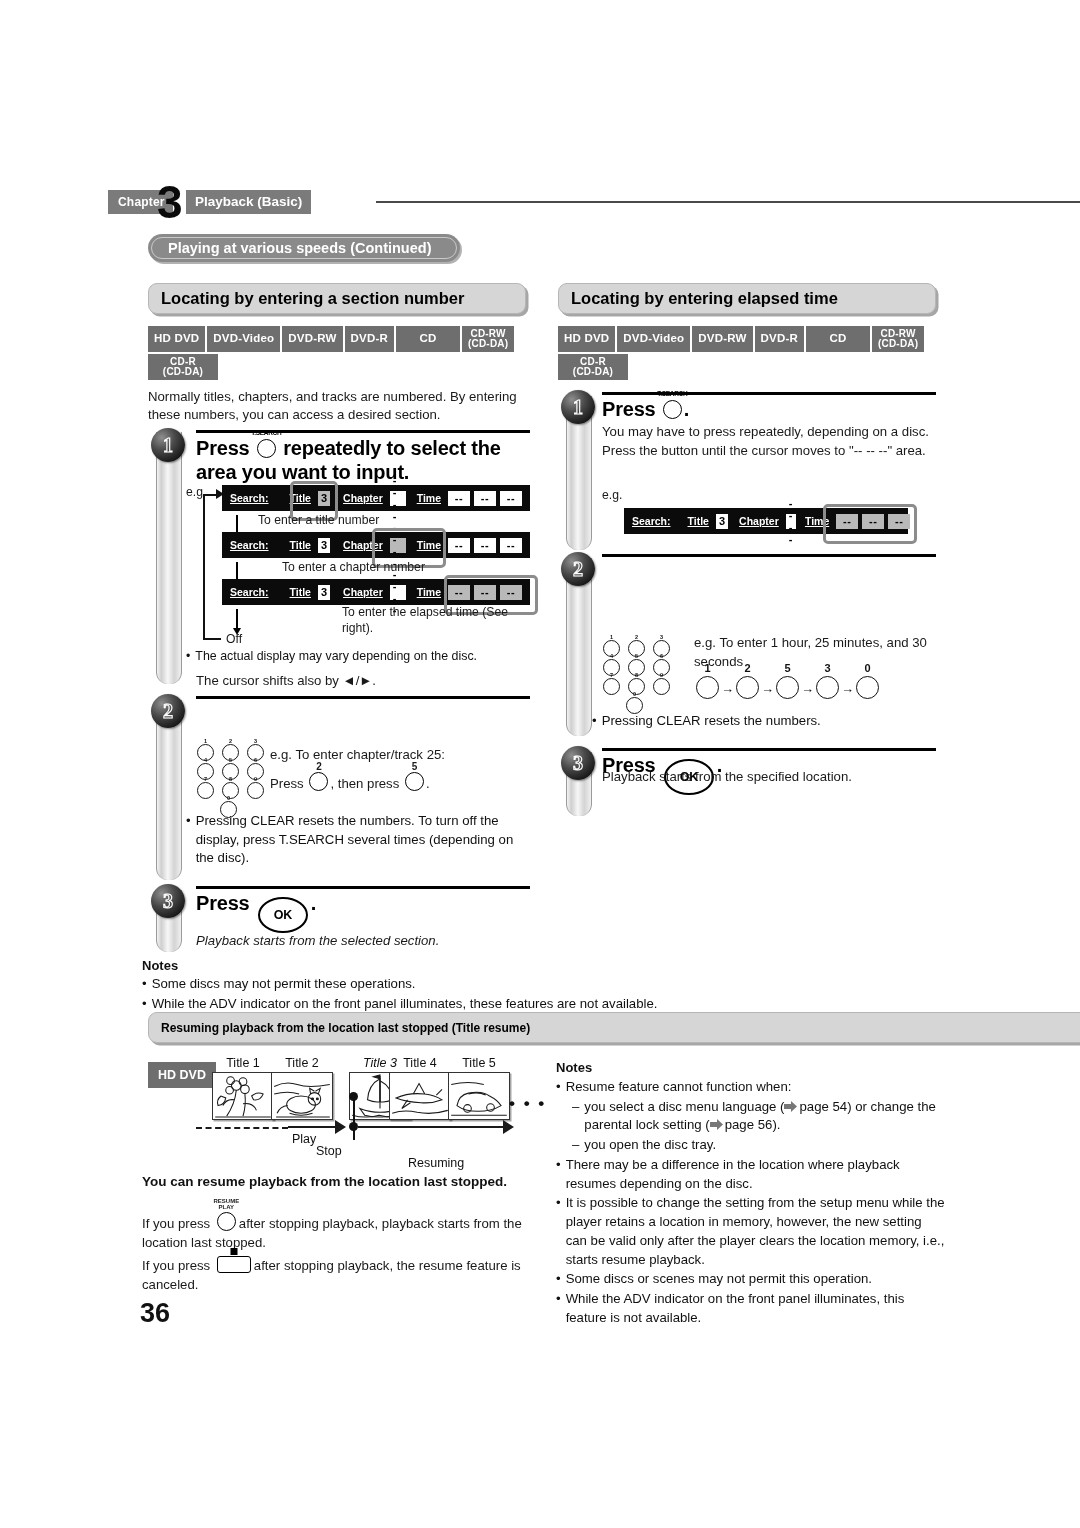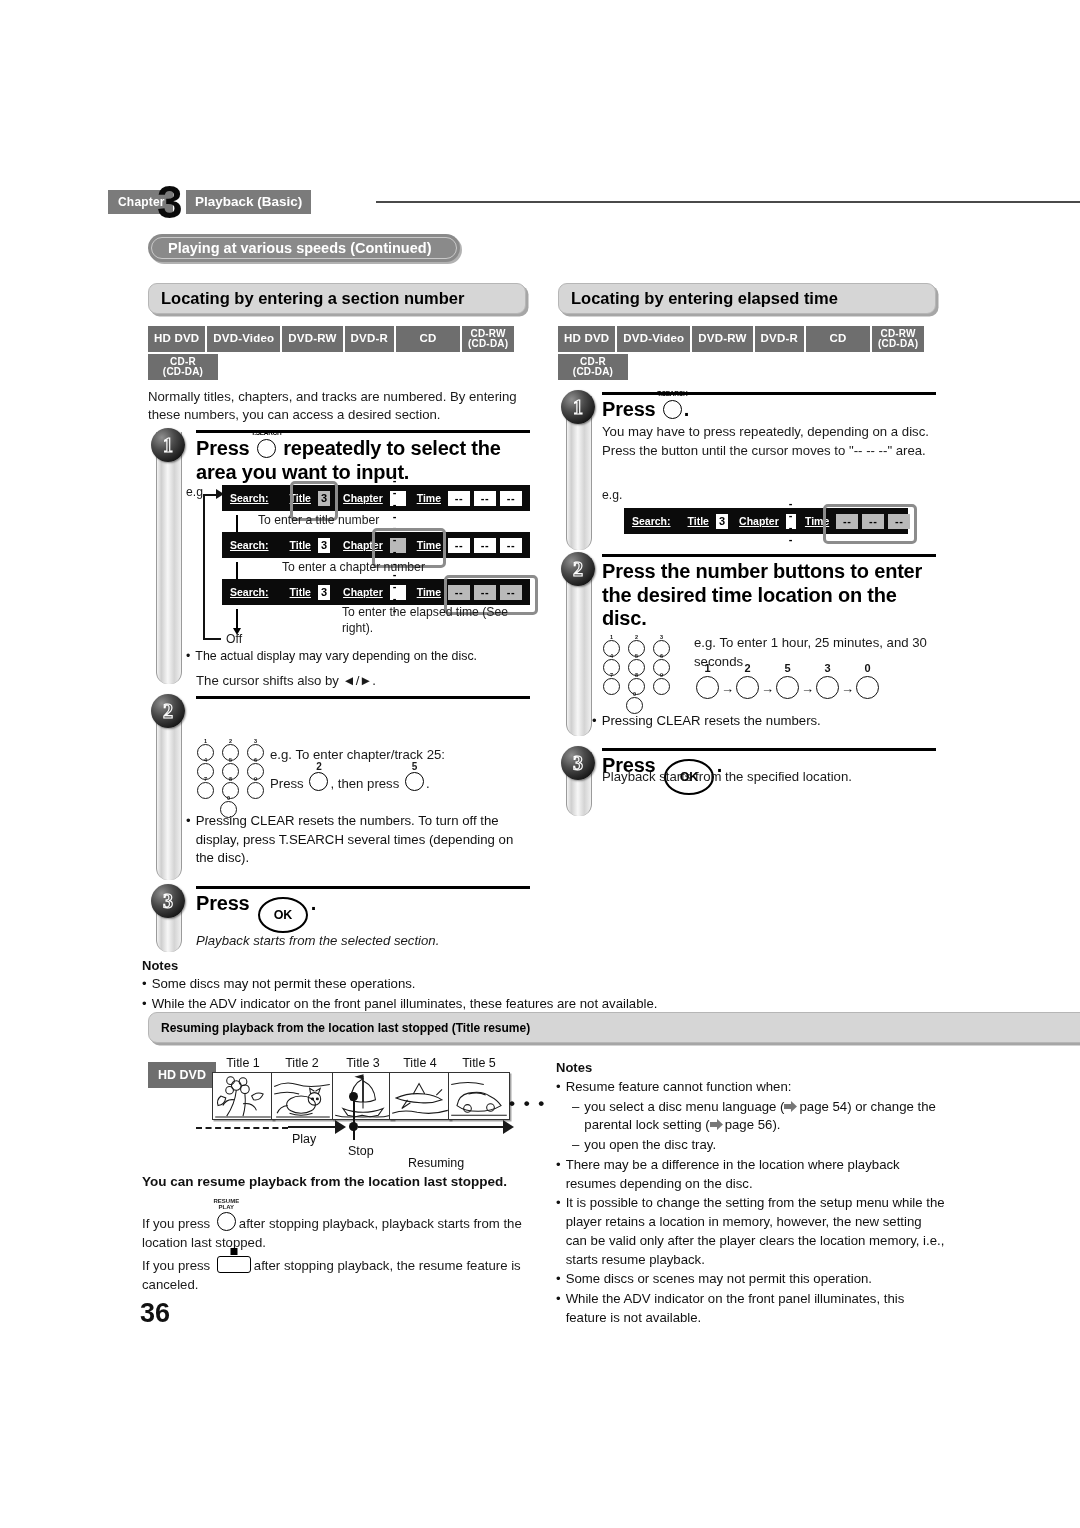--- a/index.html
+++ b/index.html
@@ -500,21 +500,20 @@
       <span class="fld w-time sel">--</span>
     </span>
   </div>
   <div class="cursor-box" style="left:823px; top:504px; width:88px; height:34px;"></div>
 
   <div class="step-track" style="left:566px; top:558px; height:178px;"></div>
   <div class="step-ball" style="left:561px; top:552px;">
     <span>2</span>
   </div>
   <div class="step-rule" style="left:602px; top:554px; width:334px;"></div>
-  <div class="step-title" style="left:602px; top:560px; width:340px;">Press the number buttons to enter the desired time location on the disc.</div>
 
   <div class="numpad" style="left:603px; top:640px;">
     <div class="row">
       <div class="np-btn">
           <span class="np-lab">1</span>
         </div>
       <div class="np-btn">
           <span class="np-lab">2</span>
         </div>
       <div class="np-btn">
@@ -634,21 +633,21 @@
             <path d="M48 22 l2 -6 l-5 3"></path>
         <circle cx="42" cy="27" r="1" fill="#1a1a1a"></circle>
             <circle cx="47" cy="27" r="1" fill="#1a1a1a"></circle>
         <path d="M16 34 q-8 1 -11 8"></path>
         <path d="M18 42 q12 4 24 0"></path>
         <path d="M4 46 h56"></path>
       </g>
         </svg>
     </div>
   </div>
-  <div class="title-cell" style="left:332px; top:1056px;">
+  <div class="title-cell" style="left:349px; top:1056px;font-style:italic;">
     <div class="title-cap">Title 3</div>
     <div class="thumb">
       <svg viewBox="0 0 62 48">
           <g stroke="#1a1a1a" fill="none" stroke-width="1.1">
         <path d="M31 3 v34"></path>
         <path d="M31 6 q-12 6 -13 22 q7 3 13 2 z"></path>
         <path d="M31 8 q12 6 13 20 q-7 3 -13 2 z"></path>
         <path d="M10 37 q21 8 42 0 l-5 7 q-16 4 -32 0 z"></path>
         <path d="M2 44 q14 4 28 0 q16 4 30 0"></path>
         <path d="M24 4 l7 -2 l0 4 z" fill="#1a1a1a"></path>
@@ -689,21 +688,21 @@
 
   <div class="tl-dash" style="left:196px; top:1127px; width:92px;"></div>
   <div class="tl-solid" style="left:288px; top:1126px; width:48px;"></div>
   <div class="tl-tri" style="left:335px; top:1120px;"></div>
   <div class="tl-dot" style="left:349px; top:1092px;"></div>
   <div class="tl-stem" style="left:353px; top:1096px; height:44px;"></div>
   <div class="tl-dot" style="left:349px; top:1122px;"></div>
   <div class="tl-solid" style="left:358px; top:1126px; width:146px;"></div>
   <div class="tl-tri" style="left:503px; top:1120px;"></div>
   <div class="tl-lab" style="left:292px; top:1132px;">Play</div>
-  <div class="tl-lab" style="left:348px; top:1144px;">Stop</div>
+  <div class="tl-lab" style="left:316px; top:1144px;">Stop</div>
   <div class="tl-lab" style="left:408px; top:1132px;margin-top:24px;">Resuming</div>
 
   <div class="sub-head" style="left:142px; top:1172px; width:390px;">You can resume playback from the location last stopped.</div>
 
   <div class="step-body" style="left:142px; top:1212px; width:392px;">
     <span>If you press</span>
     <span class="btn-resume">
       <span class="cap2">
         <span>RESUME</span><br>
         <span>PLAY</span>

